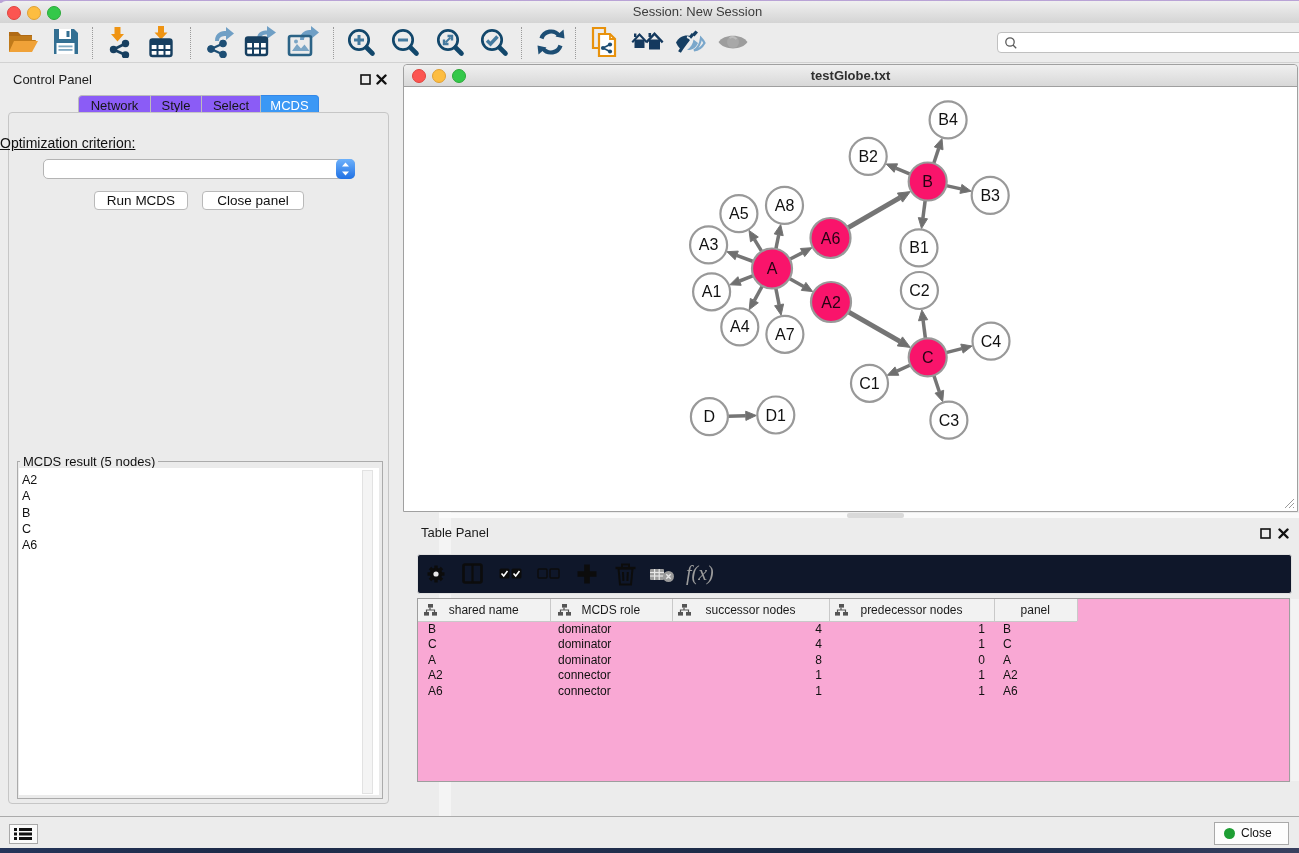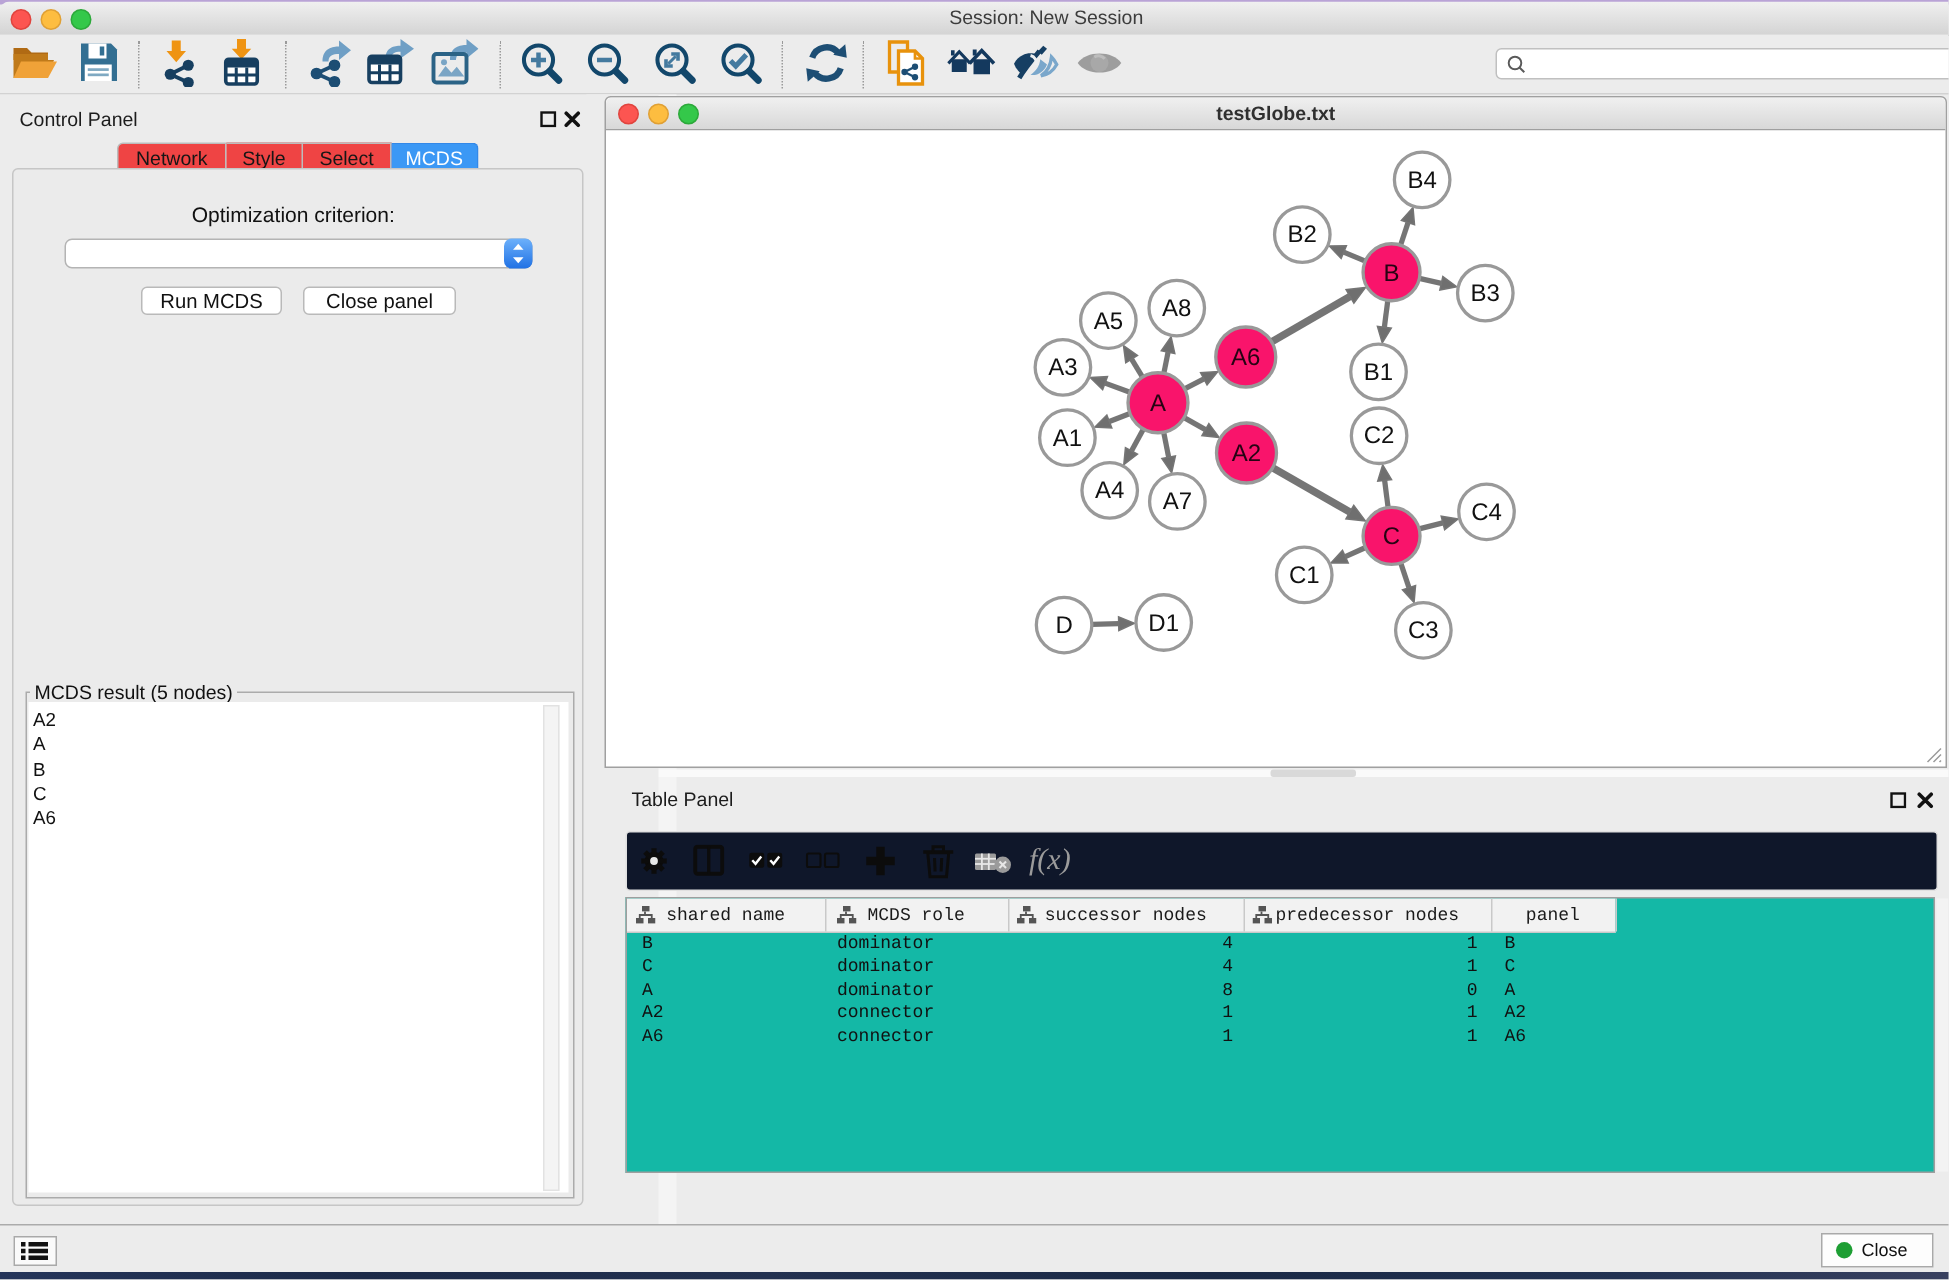--- a/index.html
+++ b/index.html
@@ -14,44 +14,44 @@
 #searchbox{left:997px;top:9px;width:291px;height:19px;background:#fff;border:1px solid #c0c0c0;border-radius:4px;}
 
 #cpanel{left:0;top:63px;width:391px;height:753px;background:#ececec;}
 #vdiv{left:391px;top:63px;width:12px;height:753px;background:#f4f4f4;}
 #vgrip{left:397px;top:435px;width:7px;height:11px;background:#d9d9d9;border:1px solid #bdbdbd;border-radius:2px;}
 #hdiv{left:403px;top:513px;width:896px;height:5px;background:#fafafa;}
 #hgrip{left:847px;top:513px;width:9px;height:5px;background:#d9d9d9;border-radius:2px;}
 #cpanel .hdr{position:absolute;left:13px;top:9px;font-size:13px;color:#1c1c1c;}
 .wicon{position:absolute;}
 .tabs{position:absolute;display:flex;}
-.tab{height:20px;line-height:20px;font-size:13px;color:#161616;background:#ef4444;border:1px solid #bcbcbc;border-left:none;text-align:center;padding:0;}
+.tab{height:20px;line-height:20px;font-size:13px;color:#161616;background:#8b5cf6;border:1px solid #bcbcbc;border-left:none;text-align:center;padding:0;}
 .tab.first{border-left:1px solid #bcbcbc;border-radius:4px 0 0 4px;}
 .tab.last{border-radius:0 4px 4px 0;}
 .tab.sel{background:#3b98f5;color:#fff;border-color:#3388e8;}
 #tabpane{position:absolute;left:8px;top:49px;width:379px;height:690px;background:#ebebeb;border:1px solid #c6c6c6;border-radius:4px;}
-#optlabel{position:absolute;left:0;top:72px;width:391px;text-align:center;font-size:14px;color:#111;}
+#optlabel{position:absolute;left:0;top:72px;width:391px;text-align:left;font-size:14px;color:#111;text-decoration:underline;}
 #combo{position:absolute;left:43px;top:96px;width:310px;height:18px;background:#fff;border:1px solid #b4b4b4;border-radius:5px;}
 #combo .txt{position:absolute;left:11px;top:0;font-size:14px;line-height:19px;color:#111;}
 #combo .step{position:absolute;right:-1px;top:-1px;width:19px;height:20px;border-radius:5px;background:linear-gradient(#6db1fb,#2071e4);}
 .btn{position:absolute;height:17px;background:#fff;border:1px solid #b9b9b9;border-radius:4px;font-size:13.5px;color:#111;text-align:center;line-height:17px;}
 #groupbox{position:absolute;left:17px;top:398px;width:364px;height:336px;border:1px solid #ababab;}
 #grouplabel{position:absolute;left:20px;top:391px;background:#ebebeb;padding:0 3px;font-size:13px;color:#111;}
 #mcdslist{position:absolute;left:19px;top:405px;width:360px;height:327px;padding-top:4px;box-sizing:border-box;background:#fff;font-size:12.5px;color:#111;}
 #mcdslist div{height:16.3px;line-height:16.3px;padding-left:3px;}
 #mcdstrack{position:absolute;left:362px;top:407px;width:9px;height:322px;background:#f4f4f4;border:1px solid #e2e2e2;}
 
 #netwin{left:403px;top:64px;width:895px;height:448px;background:#fff;border:1px solid #a0a0a0;border-radius:4px 4px 0 0;box-sizing:border-box;}
 #nettitle{position:absolute;left:0;top:0;width:100%;height:21px;background:linear-gradient(#f0f0f0,#d8d8d8);border-bottom:1px solid #9f9f9f;border-radius:4px 4px 0 0;}
 #nettitle .title{width:100%;text-align:center;font-size:13px;color:#2f2f2f;line-height:21px;font-weight:bold;}
 
 #tpanel{left:403px;top:518px;width:896px;height:298px;}
 #tpanel .hdr{position:absolute;left:18px;top:7px;font-size:13px;color:#1c1c1c;}
 #ttoolbar{position:absolute;left:14px;top:36px;width:873px;height:38px;background:#0f172a;border:1px solid #e0e0e0;border-radius:3px;}
-#ttable{position:absolute;left:14px;top:80px;width:871px;height:182px;background:#14b8a6;border:1px solid #9e9e9e;font-family:Liberation Mono, monospace;}
+#ttable{position:absolute;left:14px;top:80px;width:871px;height:182px;background:#f9a8d4;border:1px solid #9e9e9e;}
 #tscroll{position:absolute;left:888px;top:81px;width:8px;height:182px;background:#f3f3f3;}
 #thead{position:absolute;left:0;top:0;height:22px;background:#f2f2f2;border-bottom:1px solid #c9c9c9;}
 .hcell{position:absolute;top:0;height:22px;border-right:1px solid #c9c9c9;font-size:12px;color:#1a1a1a;text-align:center;line-height:22px;}
 .trow{position:absolute;font-size:12px;color:#111;height:15.4px;line-height:15.4px;}
 .btabs{position:absolute;display:flex;}
 .btab{height:19px;line-height:19px;font-size:12.5px;color:#161616;background:#fff;border:1px solid #bcbcbc;border-left:none;text-align:center;}
 
 #statusbar{left:0;top:816px;width:1299px;height:33px;background:#ececec;border-top:1px solid #ababab;}
 #memorybtn{position:absolute;left:1214px;top:822px;width:73px;height:21px;background:#fdfdfd;border:1px solid #a9a9a9;font-size:12px;color:#111;}
 #listbtn{position:absolute;left:9px;top:824px;width:27px;height:18px;background:#fafafa;border:1px solid #a9a9a9;}

